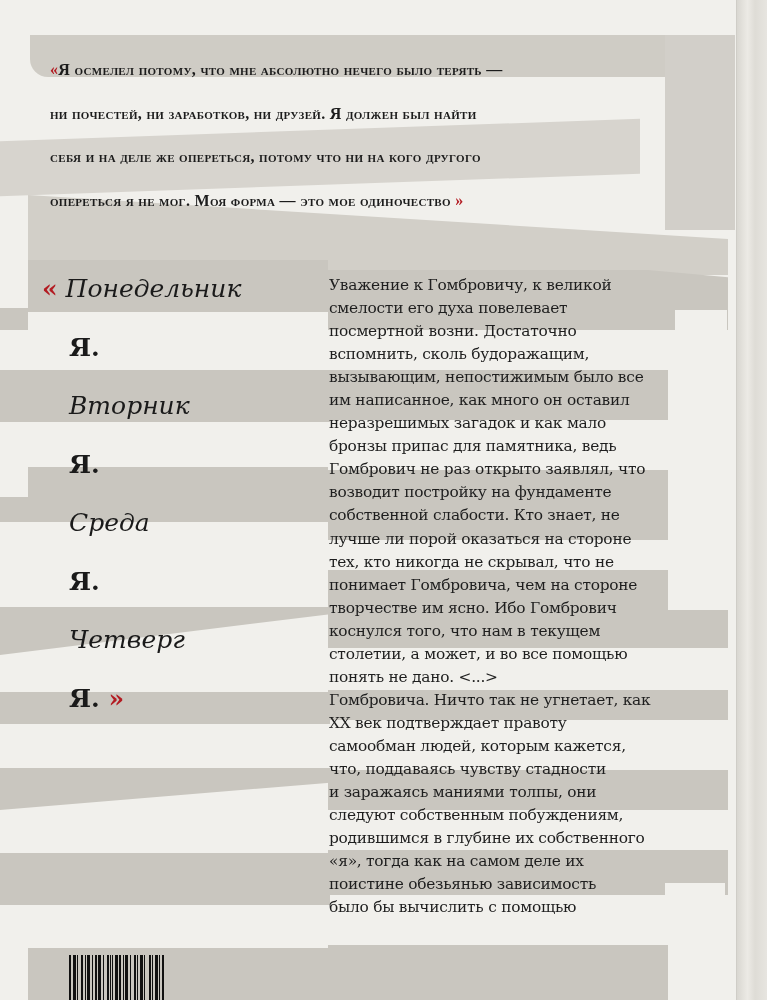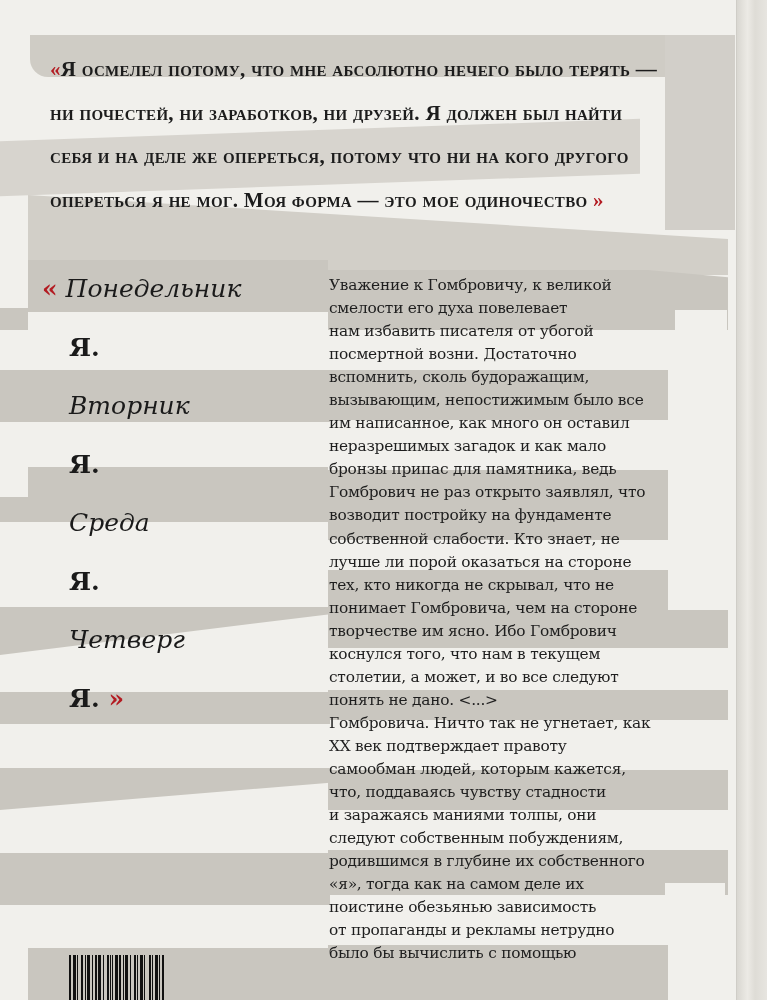--- a/index.html
+++ b/index.html
@@ -26,21 +26,21 @@
   }
   .band.light { background: #d6d3cd; }
   .white { position: absolute; background: #f1f0ec; }
 
   
   .quote {
     position: absolute; left: 50px; top: 48px; width: 680px;
     font-family: "Liberation Serif", serif;
     font-weight: bold;
     font-variant: small-caps;
-    font-size: 21px;
+    font-size: 16px;
     letter-spacing: 0.3px;
     line-height: 43.5px;
     color: #1c1c1c;
     z-index: 5;
   }
   .quote .line { display: block; white-space: nowrap; }
   .red { color: #b31b22; }
 
   
   .poem {
@@ -125,47 +125,45 @@
     <span class="row me">Я.</span>
     <span class="row day indent">Среда</span>
     <span class="row me">Я.</span>
     <span class="row day indent">Четверг</span>
     <span class="row me"><span>Я.</span> <span class="q">»</span></span>
   </div>
 
   <div class="body-text">
     <span class="ln">Уважение к Гомбровичу, к великой</span>
     <span class="ln">смелости его духа повелевает</span>
-    <span class="ln">нам избавить писателя от убогой</span>
     <span class="ln">посмертной возни. Достаточно</span>
     <span class="ln">вспомнить, сколь будоражащим,</span>
     <span class="ln">вызывающим, непостижимым было все</span>
     <span class="ln">им написанное, как много он оставил</span>
     <span class="ln">неразрешимых загадок и как мало</span>
     <span class="ln">бронзы припас для памятника, ведь</span>
     <span class="ln">Гомбрович не раз открыто заявлял, что</span>
     <span class="ln">возводит постройку на фундаменте</span>
     <span class="ln">собственной слабости. Кто знает, не</span>
     <span class="ln">лучше ли порой оказаться на стороне</span>
     <span class="ln">тех, кто никогда не скрывал, что не</span>
     <span class="ln">понимает Гомбровича, чем на стороне</span>
     <span class="ln">творчестве им ясно. Ибо Гомбрович</span>
     <span class="ln">коснулся того, что нам в текущем</span>
-    <span class="ln">столетии, а может, и во все следуют</span>
+    <span class="ln">столетии, а может, и во все помощью</span>
     <span class="ln">понять не дано. &lt;...&gt;</span>
     <span class="ln">Гомбровича. Ничто так не угнетает, как</span>
     <span class="ln">XX век подтверждает правоту</span>
     <span class="ln">самообман людей, которым кажется,</span>
     <span class="ln">что, поддаваясь чувству стадности</span>
     <span class="ln">и заражаясь маниями толпы, они</span>
     <span class="ln">следуют собственным побуждениям,</span>
     <span class="ln">родившимся в глубине их собственного</span>
     <span class="ln">«я», тогда как на самом деле их</span>
     <span class="ln">поистине обезьянью зависимость</span>
-    <span class="ln">от пропаганды и рекламы нетрудно</span>
     <span class="ln">было бы вычислить с помощью</span>
   </div>
 
   <div class="barcode">
     <span style="width:2px"></span>
       <i style="width:2px"></i>
       <span style="width:3px"></span>
       <i style="width:1px"></i>
       <span style="width:1px"></span>
       <i style="width:3px"></i>

